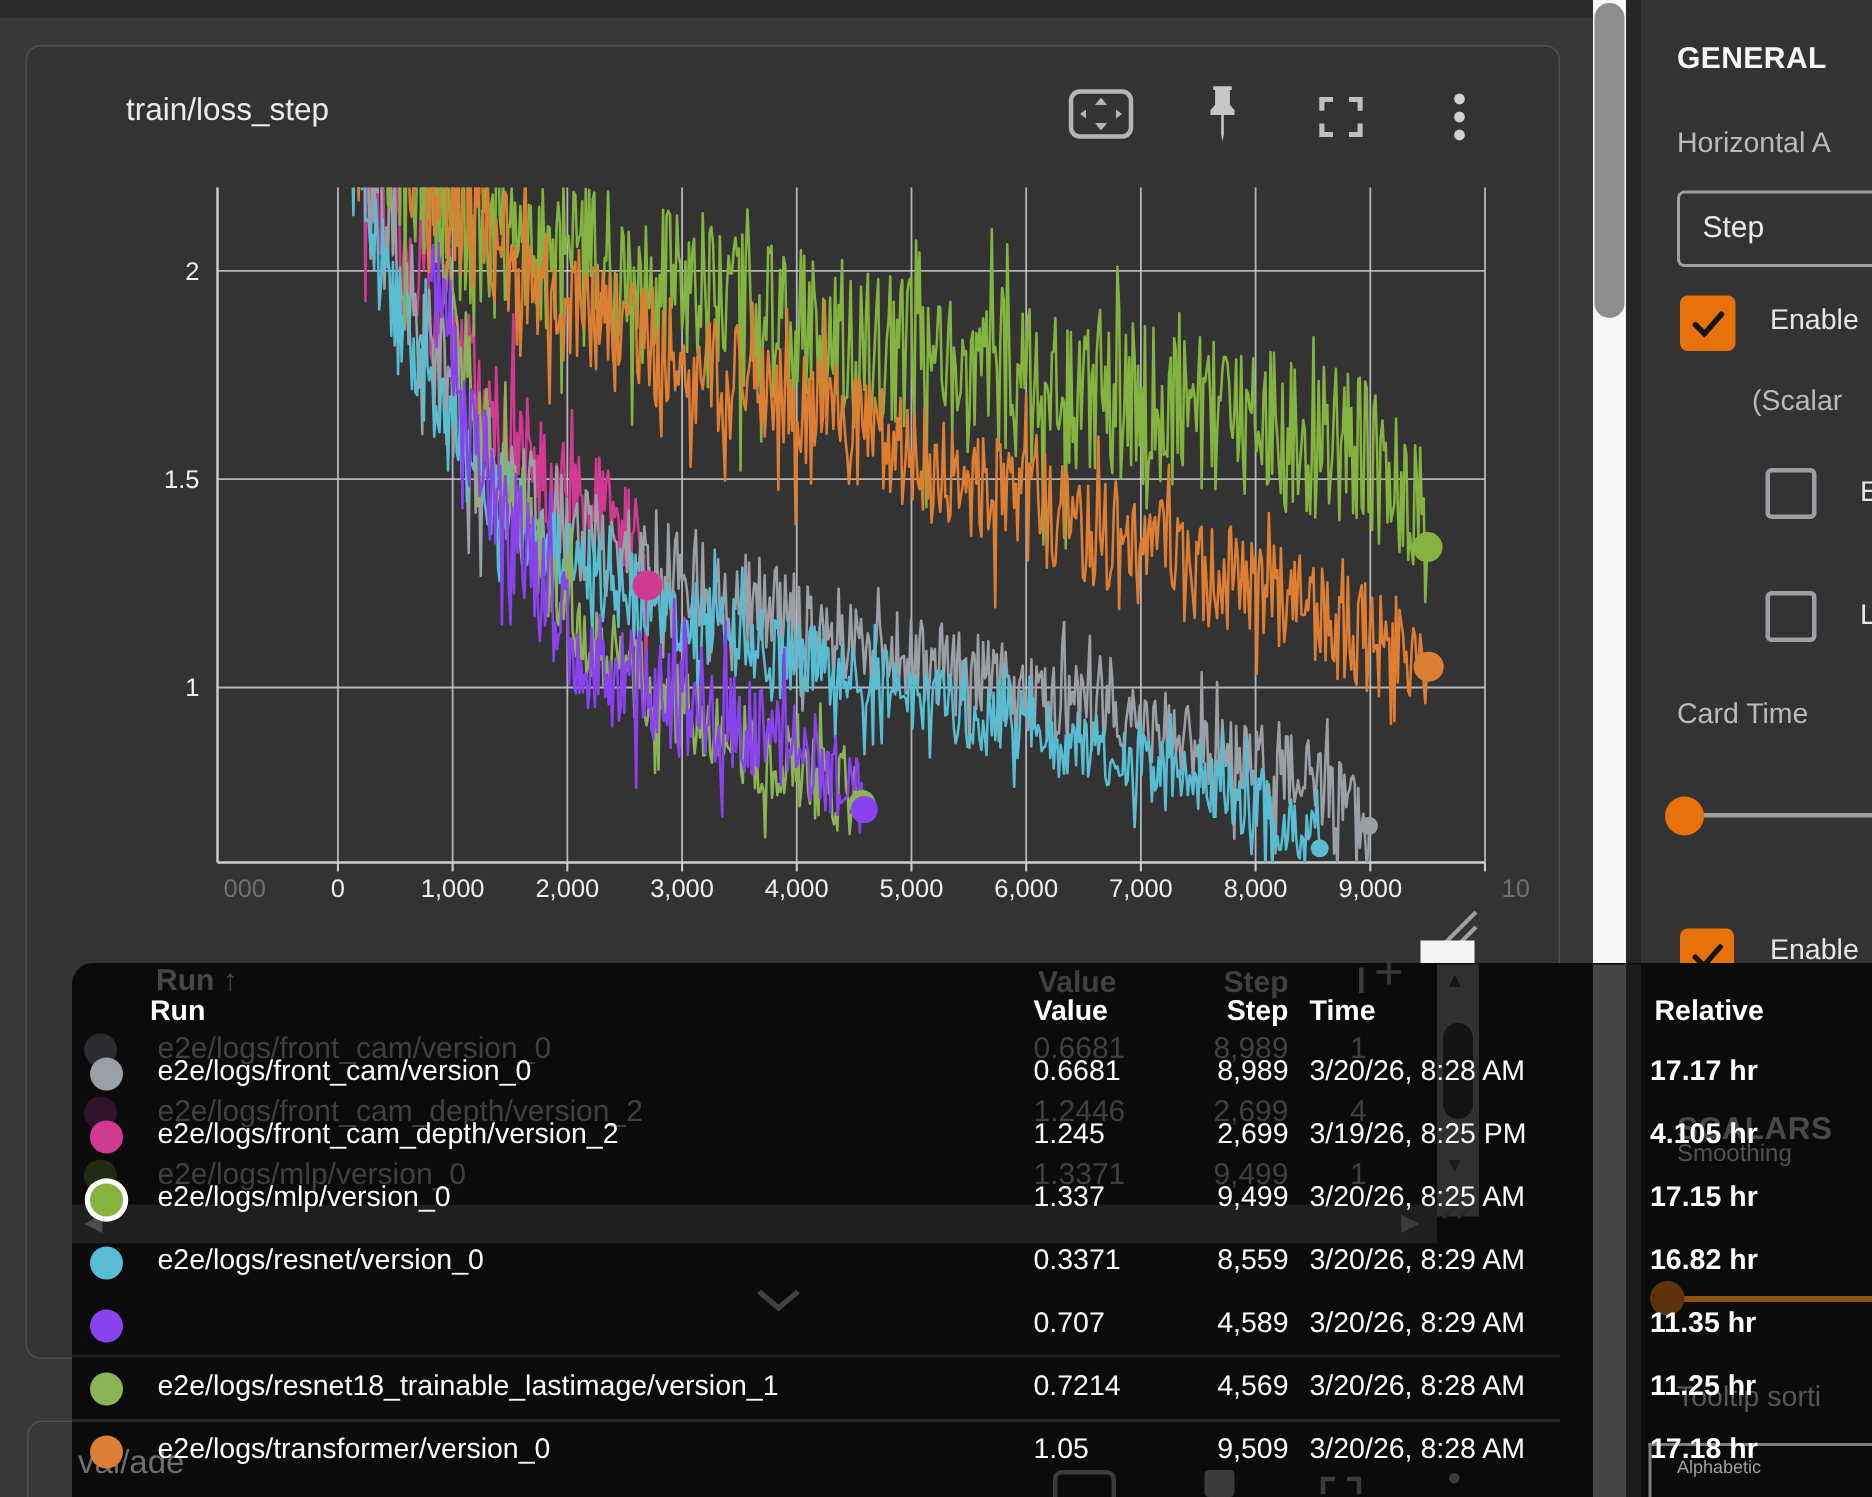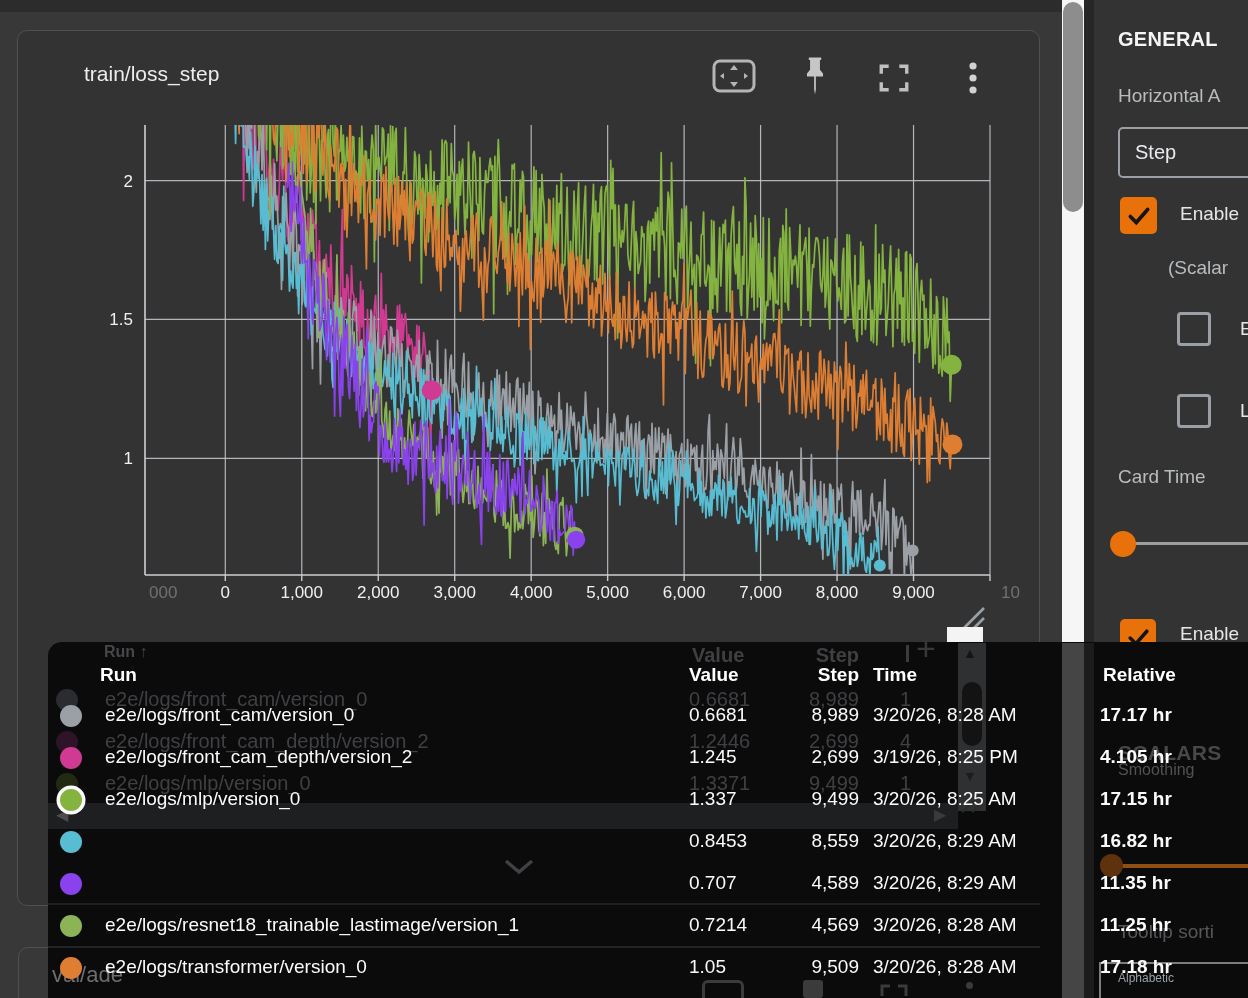--- a/index.html
+++ b/index.html
@@ -164,21 +164,21 @@
       <path d="M4 12.5 l5.5 5.5 L20 6" stroke="#141414" stroke-width="3.4" fill="none" stroke-linecap="round"></path>
     </svg>
 </div>
 <div class="abs panel-white" style="left:1180px;top:623px;white-space:nowrap;">Enable</div>
 
 <div class="abs" style="left:0;top:0;width:1248px;height:998px;">
   <div class="abs" style="left:48px;top:642px;width:1200px;height:356px;background:#0b0b0b;border-top-left-radius:14px;"></div>
 
   <div class="abs" style="left:48px;top:903px;width:992px;height:2px;background:#1f1f1f;"></div>
   <div class="abs" style="left:48px;top:946px;width:992px;height:2px;background:#242424;"></div>
-  <div class="abs ghost-text" style="left:104px;top:643px;font-size:16px;font-weight:bold;color:#45474b;">Run ↑</div>
+  <div class="abs ghost-text" style="left:104px;top:643px;font-size:20px;font-weight:bold;color:#45474b;">Run ↑</div>
   <div class="abs" style="left:692px;top:644px;font-size:20px;font-weight:bold;color:#3e4043;">Value</div>
   <div class="abs" style="left:770px;top:644px;width:89px;text-align:right;font-size:20px;font-weight:bold;color:#3e4043;">Step</div>
   <div class="abs" style="left:906px;top:645px;width:3px;height:17px;background:#393b3e;"></div>
   <div class="abs" style="left:916px;top:629px;font-size:34px;font-weight:300;color:#37393c;">+</div>
   <div id="ghost-rows">
       <div class="g-row" style="top: 688px;">
         <span class="t-dot" style="left: 56px; background: rgb(42, 44, 48);"></span>
         <span class="t-run">e2e/logs/front_cam/version_0</span>
         <span class="t-val">0.6681</span>
         <span class="t-step">8,989</span>
@@ -263,21 +263,22 @@
       <div class="t-row" style="top: 788px;">
         <span class="t-dot" style="background: rgb(132, 180, 63); box-shadow: rgb(255, 255, 255) 0px 0px 0px 3.5px;"></span>
         <span class="t-run">e2e/logs/mlp/version_0</span>
         <span class="t-val">1.337</span>
         <span class="t-step">9,499</span>
         <span class="t-time">3/20/26, 8:25 AM</span>
         <span class="t-rel">17.15 hr</span>
       </div>
       <div class="t-row" style="top: 830px;">
         <span class="t-dot" style="background: rgb(88, 189, 210);"></span>
-        <span class="t-val">0.8453</span>
+        <span class="t-run">e2e/logs/resnet/version_0</span>
+        <span class="t-val">0.3371</span>
         <span class="t-step">8,559</span>
         <span class="t-time">3/20/26, 8:29 AM</span>
         <span class="t-rel">16.82 hr</span>
       </div>
       <div class="t-row" style="top: 872px;">
         <span class="t-dot" style="background: rgb(138, 66, 238);"></span>
         <span class="t-val">0.707</span>
         <span class="t-step">4,589</span>
         <span class="t-time">3/20/26, 8:29 AM</span>
         <span class="t-rel">11.35 hr</span>

